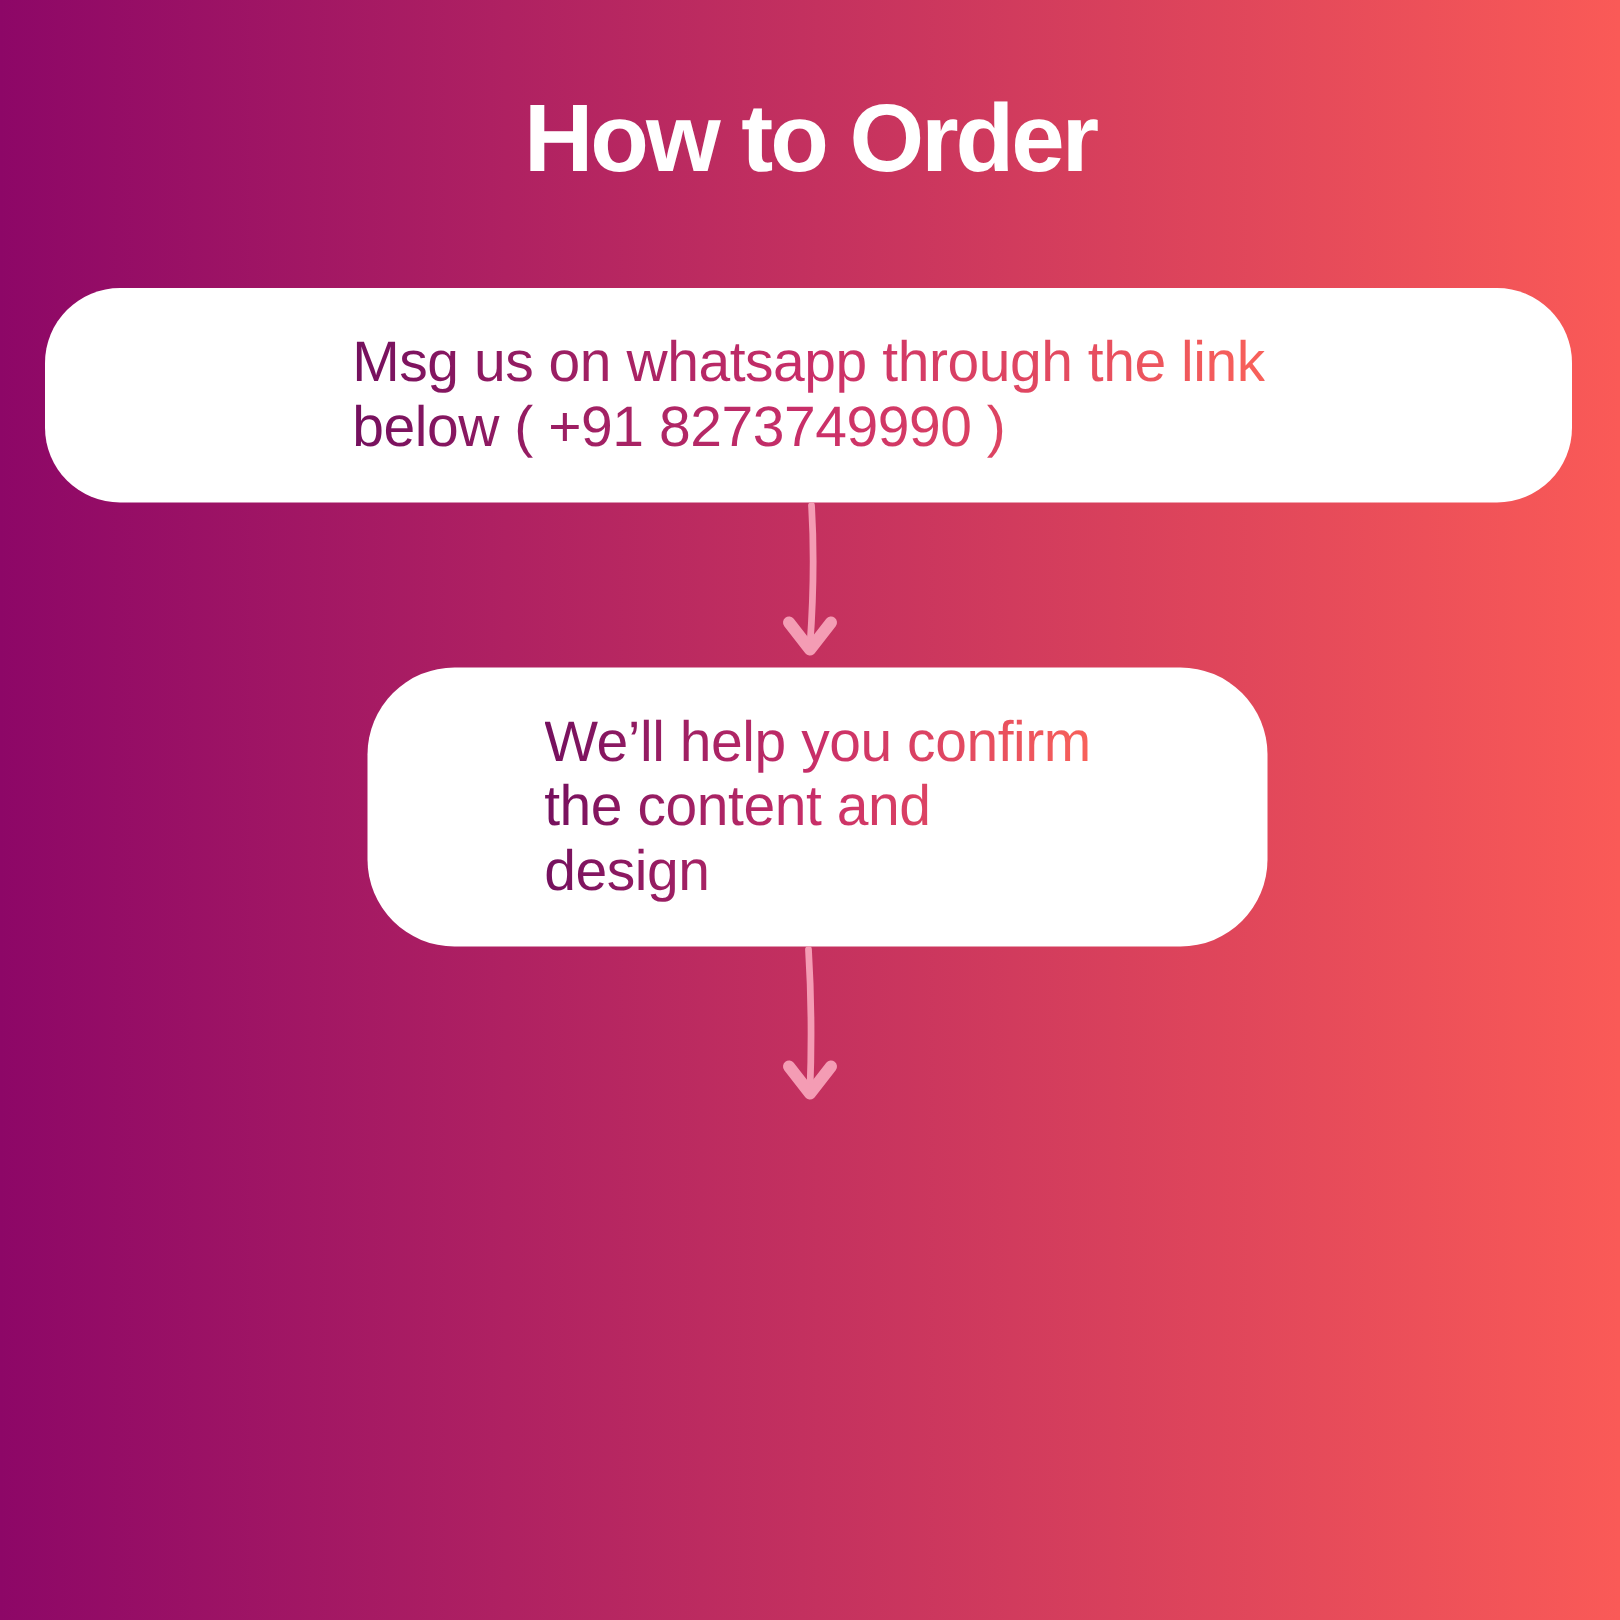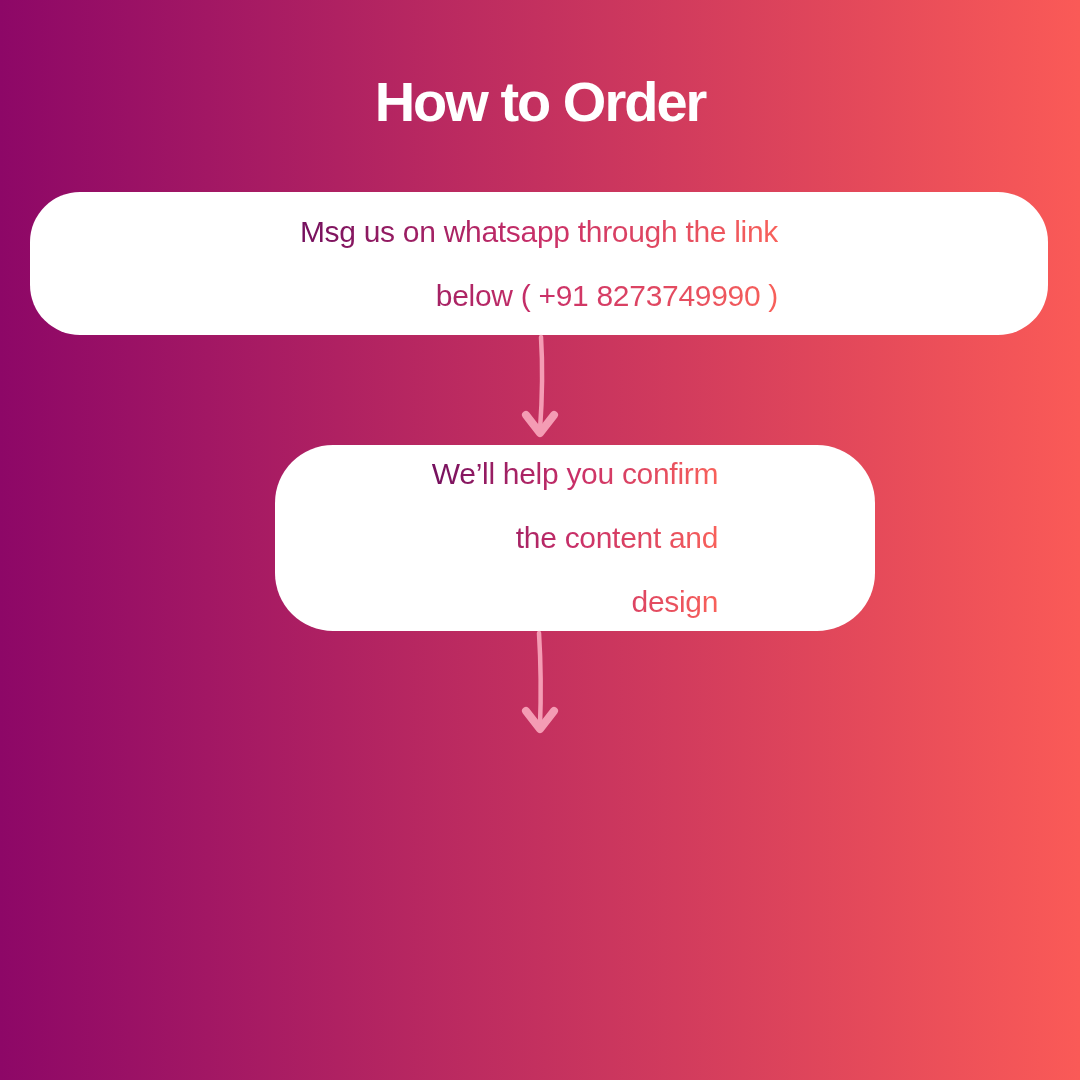--- a/index.html
+++ b/index.html
@@ -12,48 +12,48 @@
     width: 1080px;
     height: 1080px;
     overflow: hidden;
     background: linear-gradient(90deg,
       var(--background_gradient_left, #8d0767) 0%,
       var(--background_gradient_right, #fa5a57) 100%);
     font-family: "Liberation Sans", sans-serif;
   }
   .title {
     position: absolute;
-    top: 54px;
+    top: 44px;
     left: 0;
     width: 100%;
     margin: 0;
     text-align: center;
-    font-size: 56px;
+    font-size: 64px;
     line-height: 96px;
     font-weight: 800;
     letter-spacing: -2px;
     color: var(--title_color, #ffffff);
   }
   .card {
     position: absolute;
     background: var(--card_background, #ffffff);
     border-radius: 50px;
     display: flex;
     align-items: center;
     justify-content: center;
   }
   .card-1 { left: 30px;  top: 192px; width: 1018px; height: 143px; }
-  .card-2 { left: 245px; top: 445px; width: 600px;  height: 186px; border-radius: 58px; margin-left: 30px; }
+  .card-2 { left: 245px; top: 445px; width: 600px;  height: 186px; border-radius: 58px; }
   .card-3 { left: 66px;  top: 745px; width: 956px;  height: 140px; }
   .card-text {
     display: inline-block;
-    text-align: right;
+    text-align: left;
     white-space: pre-line;
-    font-size: 30px;
-    line-height: 64px;
+    font-size: 38px;
+    line-height: 43px;
     letter-spacing: -0.3px;
     background: linear-gradient(90deg,
       var(--text_gradient_start, #74105e) 0%,
       var(--text_gradient_mid, #c92f68) 50%,
       var(--text_gradient_end, #f8615a) 100%);
     -webkit-background-clip: text;
     background-clip: text;
     color: transparent;
   }
   .arrow {

